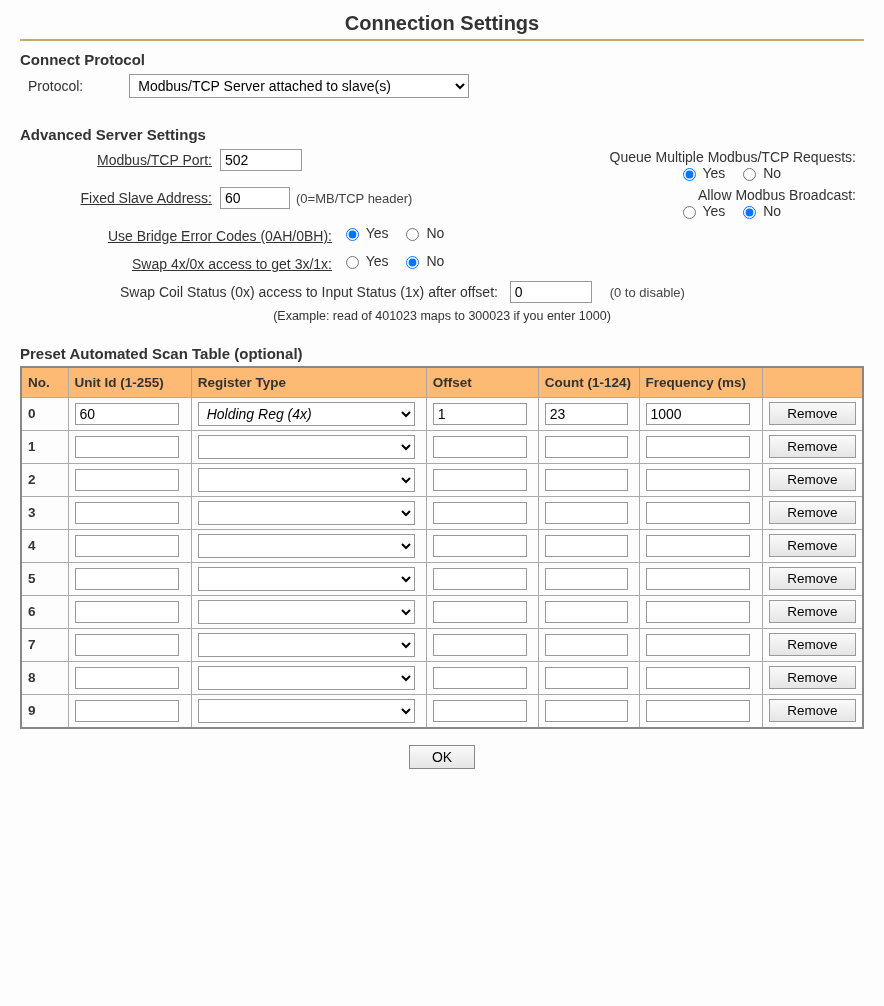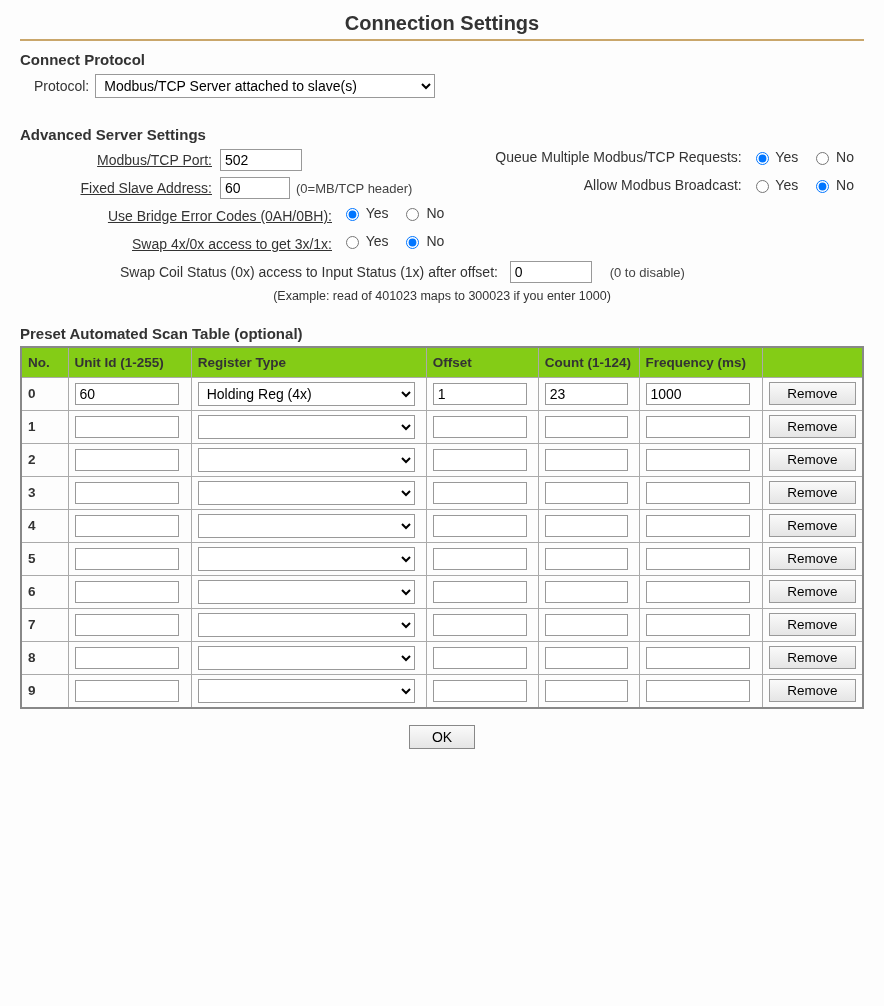--- a/index.html
+++ b/index.html
@@ -24,21 +24,22 @@
     margin: 0 0 10px 0;
   }
   .section-heading {
     font-weight: bold;
     font-size: 15px;
     margin: 6px 0 6px 0;
   }
   .row {
     display: flex;
     align-items: center;
-    margin: 4px 14px;
+    margin: 4px 8px;
+    gap: 40px;
   }
   select, input[type="text"] {
     font-family: inherit;
     font-size: 14px;
     border: 1px solid #999;
     background: #fff;
     padding: 2px 4px;
   }
   select { height: 24px; }
   input[type="text"].small { width: 82px; }
@@ -58,20 +59,21 @@
     text-decoration: underline;
   }
   .adv-field {
     display: flex;
     align-items: center;
   }
   .adv-right {
     margin-left: auto;
     display: flex;
     align-items: center;
+    flex-direction: column;
   }
   .adv-right-label {
     width: 260px;
     text-align: right;
     padding-right: 8px;
   }
   .radio-group {
     display: inline-flex;
     align-items: center;
     gap: 8px;
@@ -100,24 +102,24 @@
     border: 2px solid #888;
   }
   table.scan th, table.scan td {
     border: 1px solid #aaa;
     padding: 4px 6px;
     font-size: 13.5px;
     vertical-align: middle;
     text-align: left;
     height: 30px;
   }
-  table.scan th { font-weight: bold; background: #84cc16; }
+  table.scan th { font-weight: bold; background: #fdba74; }
   table.scan td.no-col { font-weight: bold; width: 30px; }
   table.scan input[type="text"] { width: 95%; }
-  table.scan select { width: 98%; }
+  table.scan select { width: 98%; font-style: italic; }
   .remove-btn {
     width: 100%;
     font-family: inherit;
     font-size: 13.5px;
     border: 1px solid #999;
     background: linear-gradient(#fafafa, #e5e5e5);
     padding: 3px 10px;
     cursor: pointer;
   }
   .ok-wrap { text-align: center; margin-top: 16px; }

